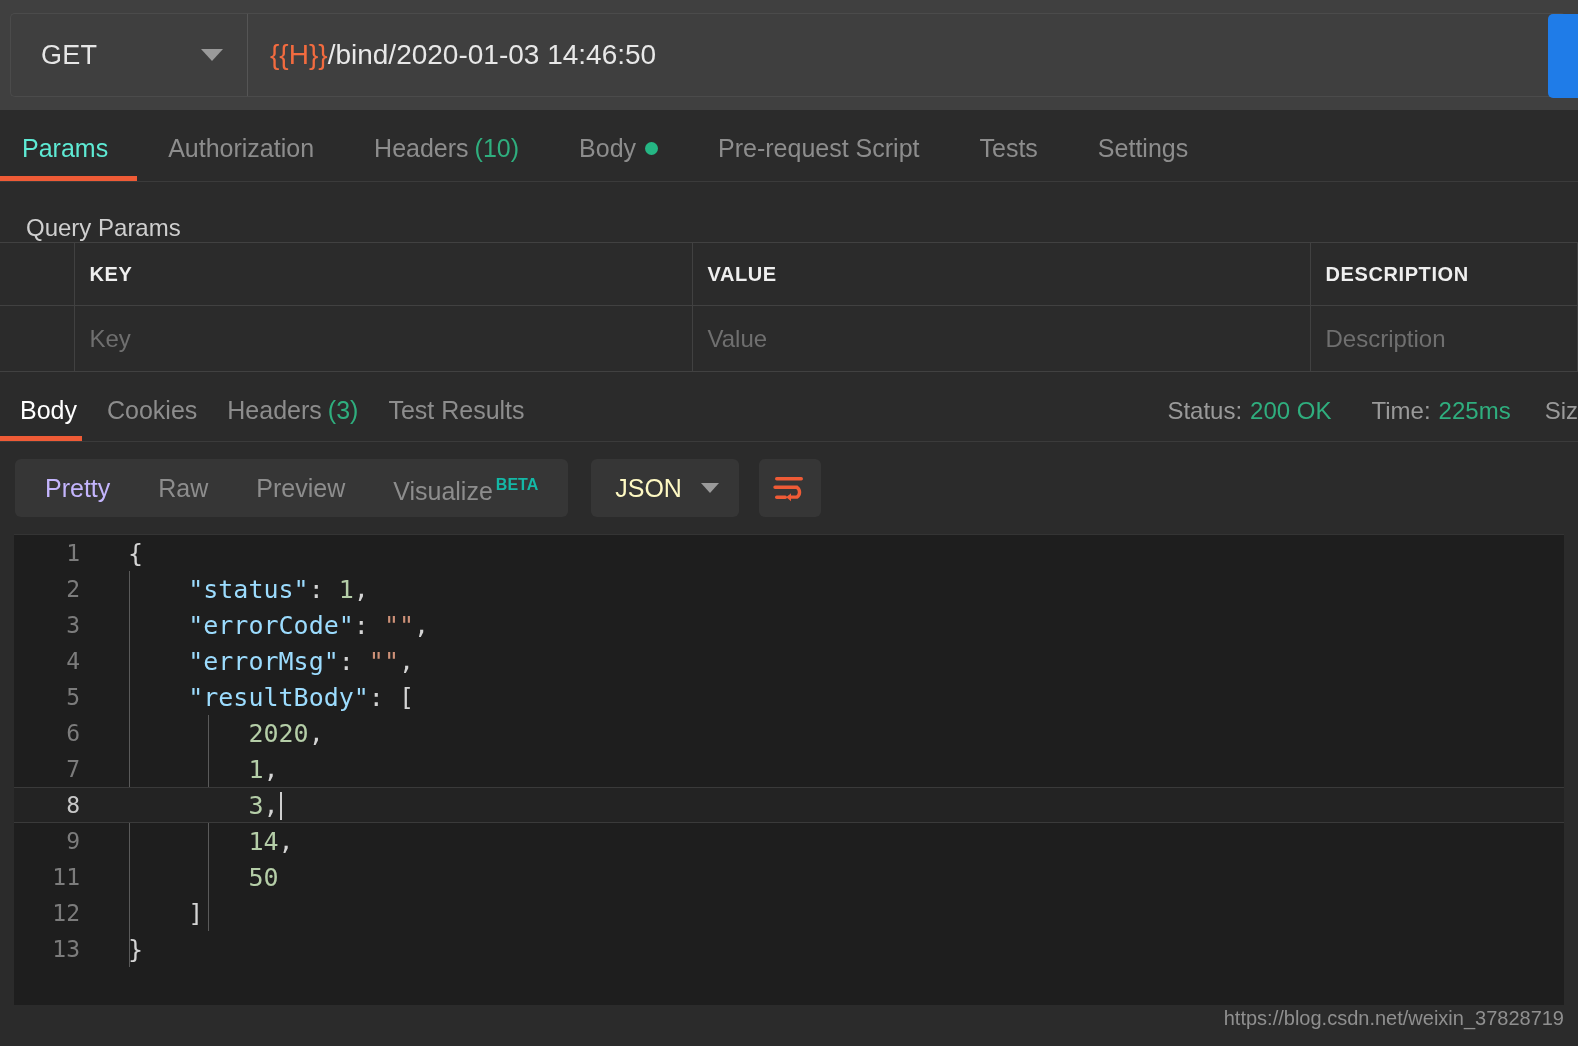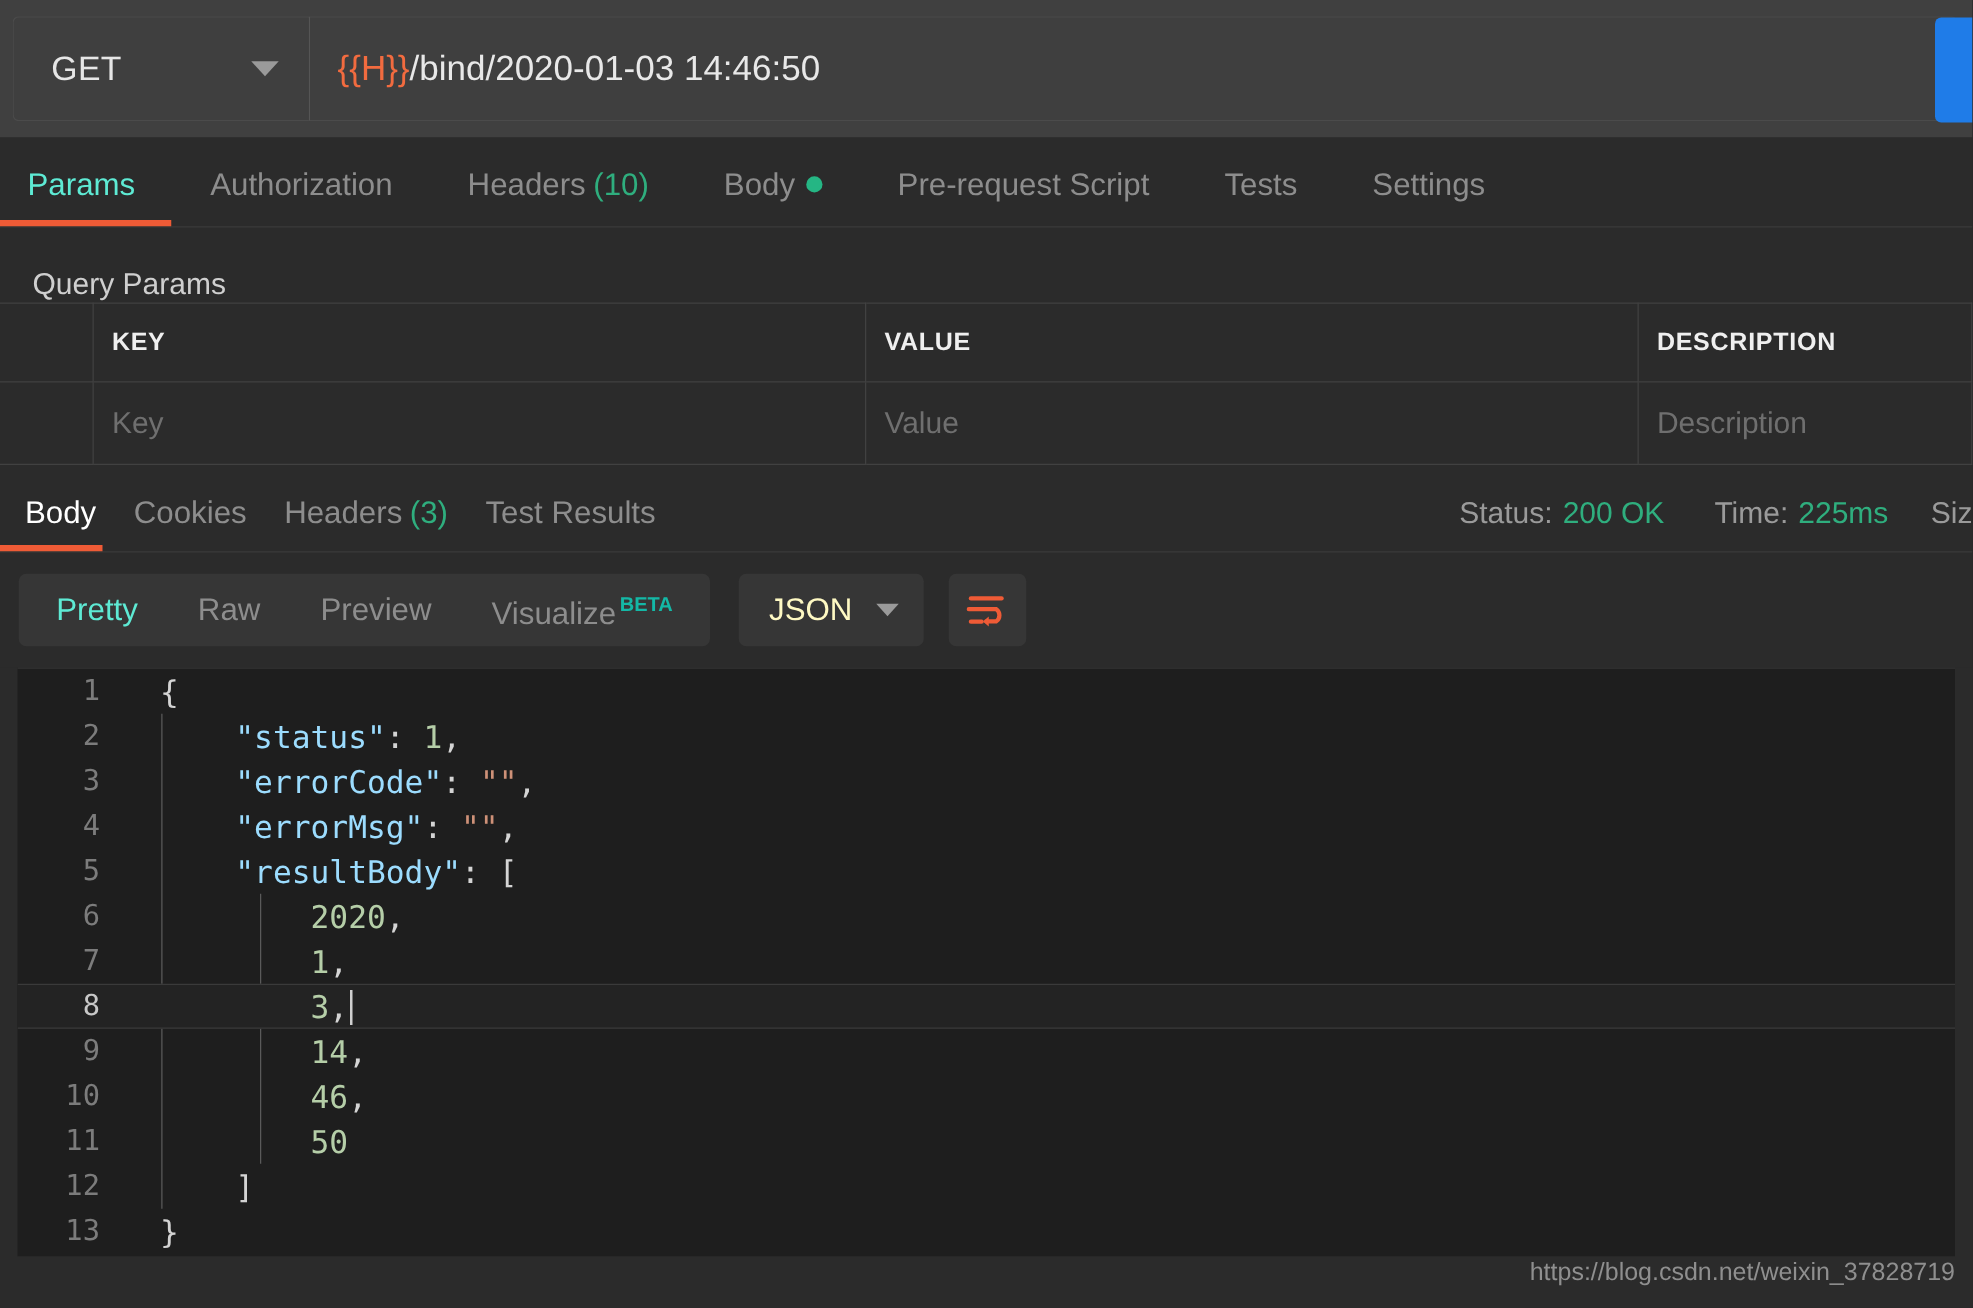--- a/index.html
+++ b/index.html
@@ -231,21 +231,21 @@
     box-sizing: border-box;
   }
   .seg-item {
     font-size: 25px;
     color: #8d8d8d;
     padding: 0 24px;
     cursor: pointer;
     white-space: nowrap;
     line-height: 58px;
   }
-  .seg-item.active { color: #5eead4; }
+  .seg-item.active { color: #c4b5fd; }
   .beta-sup {
     font-size: 16px;
     color: #14b8a6;
     font-weight: bold;
     vertical-align: 10px;
     margin-left: 3px;
   }
   .fmt-select {
     display: flex;
     align-items: center;
@@ -502,24 +502,20 @@
       </div>
       <div class="code-row active">
         <div class="ln">8</div>
         <div class="code-text"><span class="tok-punc">        </span><span class="tok-num">3</span><span class="tok-punc">,</span><span class="caret-blink"></span></div>
       </div>
       <div class="code-row">
         <div class="ln">9</div>
         <div class="code-text"><span class="tok-punc">        </span><span class="tok-num">14</span><span class="tok-punc">,</span></div>
       </div>
       <div class="code-row">
-        <div class="ln">10</div>
-        <div class="code-text"><span class="tok-punc">        </span><span class="tok-num">46</span><span class="tok-punc">,</span></div>
-      </div>
-      <div class="code-row">
         <div class="ln">11</div>
         <div class="code-text"><span class="tok-punc">        </span><span class="tok-num">50</span></div>
       </div>
       <div class="code-row">
         <div class="ln">12</div>
         <div class="code-text"><span class="tok-punc">    </span><span class="tok-punc">]</span></div>
       </div>
       <div class="code-row">
         <div class="ln">13</div>
         <div class="code-text"><span class="tok-punc">}</span></div>

